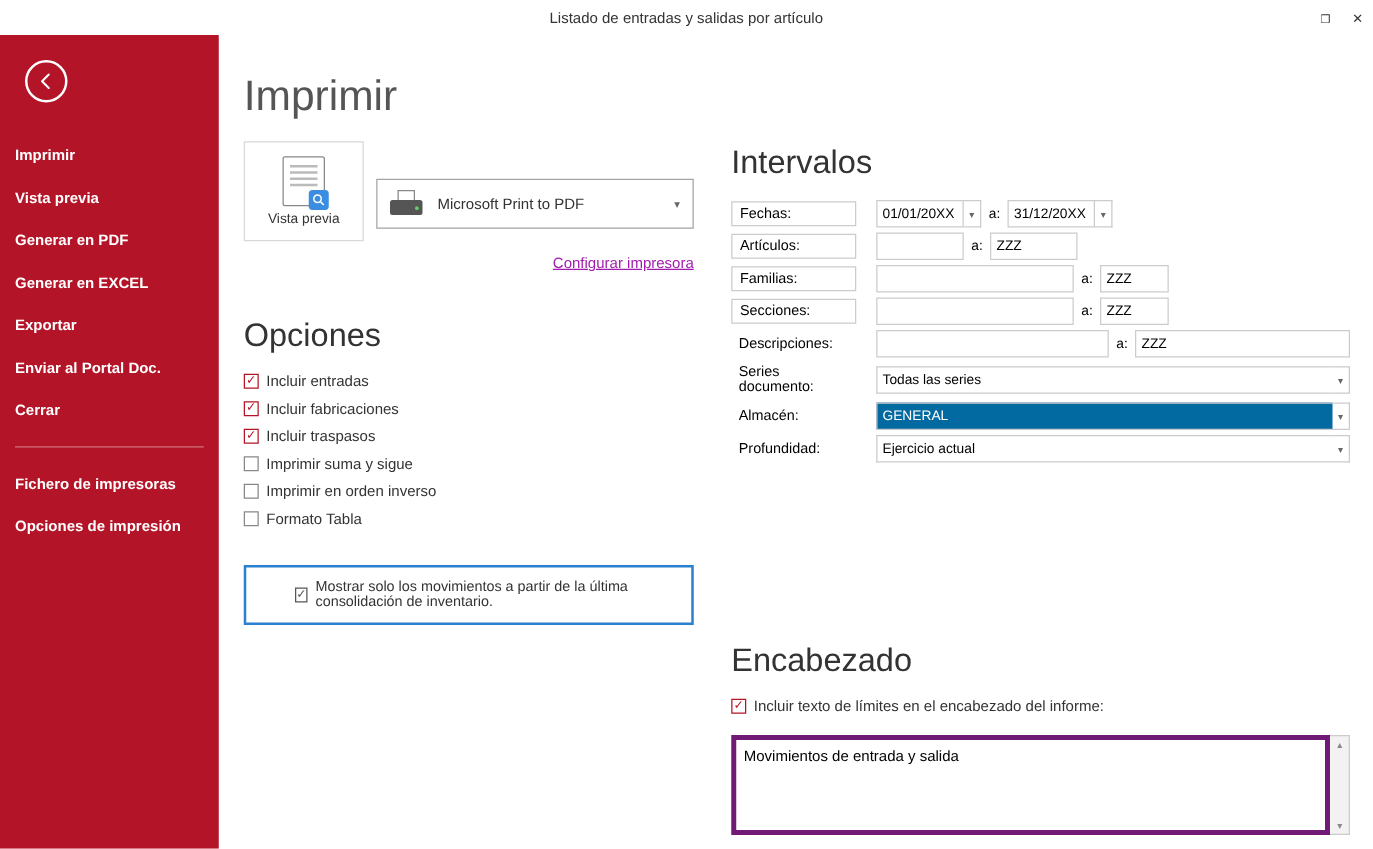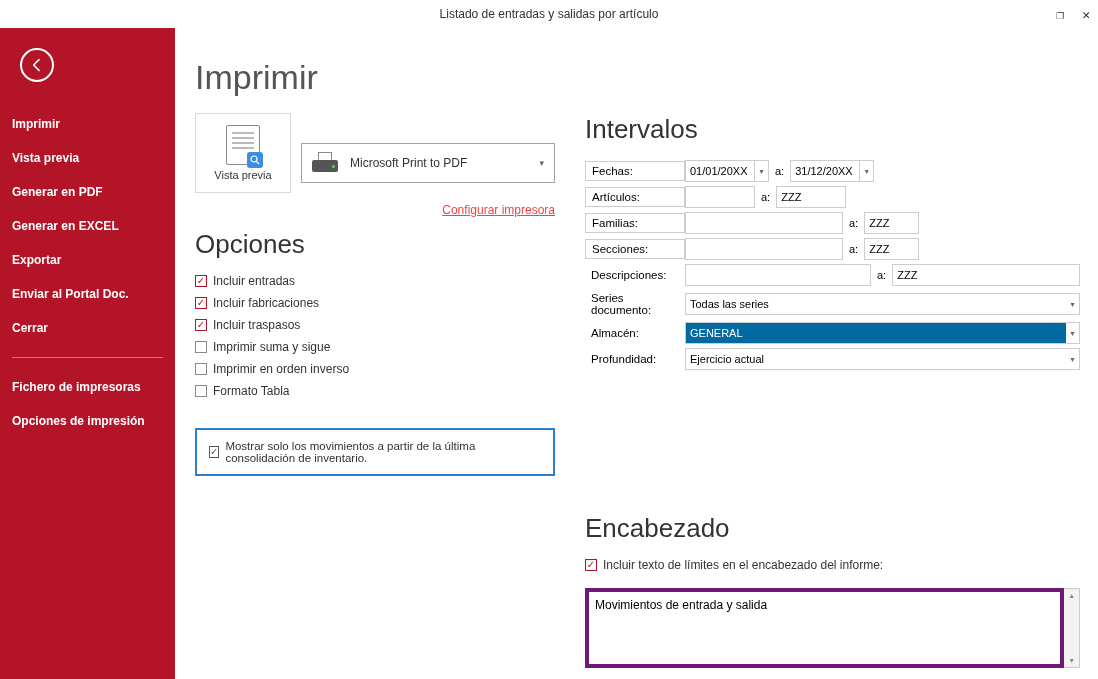--- a/index.html
+++ b/index.html
@@ -28,36 +28,36 @@
 h1 { font-size: 34px; font-weight: 300; color: #555; margin-bottom: 16px; }
 h2 { font-size: 26px; font-weight: 400; color: #333; margin-bottom: 14px; }
 
 
 .preview-row { display: flex; align-items: stretch; gap: 10px; margin-bottom: 6px; }
 .preview-box { border: 1px solid #d8d8d8; width: 96px; height: 80px; display: flex; flex-direction: column; align-items: center; justify-content: center; cursor: pointer; }
 .preview-box .plabel { font-size: 11px; color: #333; margin-top: 4px; }
 .printer-select { border: 1px solid #a3a3a3; flex: 1; height: 40px; margin-top: 30px; display: flex; align-items: center; padding: 0 10px; cursor: pointer; }
 .printer-select .pname { font-size: 12px; color: #333; margin-left: 12px; flex: 1; }
 .printer-select .caret { font-size: 9px; color: #666; }
-.config-link { text-align: right; font-size: 12px; color: #ef4444; text-decoration: underline; margin: 10px 0 12px; cursor: pointer; }
+.config-link { text-align: right; font-size: 12px; color: #a21caf; text-decoration: underline; margin: 10px 0 36px; cursor: pointer; }
 
 
 .check-row { display: flex; align-items: center; gap: 6px; font-size: 12px; color: #333; margin-bottom: 8px; cursor: pointer; }
 .chk { width: 12px; height: 12px; border: 1px solid #888; display: inline-flex; align-items: center; justify-content: center; }
 .chk.checked { border-color: #B31427; }
 .chk.checked::after { content: "✓"; font-size: 10px; color: #B31427; line-height: 1; }
 
 .highlight-box { border: 2px solid #2a7fcf; padding: 10px 12px; margin-top: 30px; }
 .highlight-box .check-row .chk.checked { border-color: #555; }
 .highlight-box .check-row .chk.checked::after { color: #555; }
-.highlight-box .check-row { margin-bottom: 0; font-size: 11.5px; }
+.highlight-box .check-row { margin-bottom: 0; font-size: 11.5px; margin-left: 27px; }
 
 
 .form-row { display: flex; align-items: center; margin-bottom: 2px; min-height: 24px; }
-.form-label { width: 100px; font-size: 11.5px; text-align: left; border: 1px solid #ccc; padding: 3px 6px; margin-right: 0; }
+.form-label { width: 100px; font-size: 11.5px; text-align: left; border: 1px solid #ccc; padding: 3px 6px; margin-right: 16px; }
 .form-label.noborder { border: none; }
 .inp { border: 1px solid #ccc; height: 22px; font-size: 11px; padding: 0 4px; }
 .inp.short { width: 70px; }
 .inp.med { width: 158px; }
 .inp.wide { width: 55px; }
 .inp.sel { flex: 1; }
 .sep-a { font-size: 11px; margin: 0 6px; }
 .dd-btn { width: 14px; height: 22px; border: 1px solid #ccc; border-left: none; display: inline-flex; align-items: center; justify-content: center; font-size: 8px; color: #666; cursor: pointer; }
 
 .dropdown { display: flex; flex: 1; }

